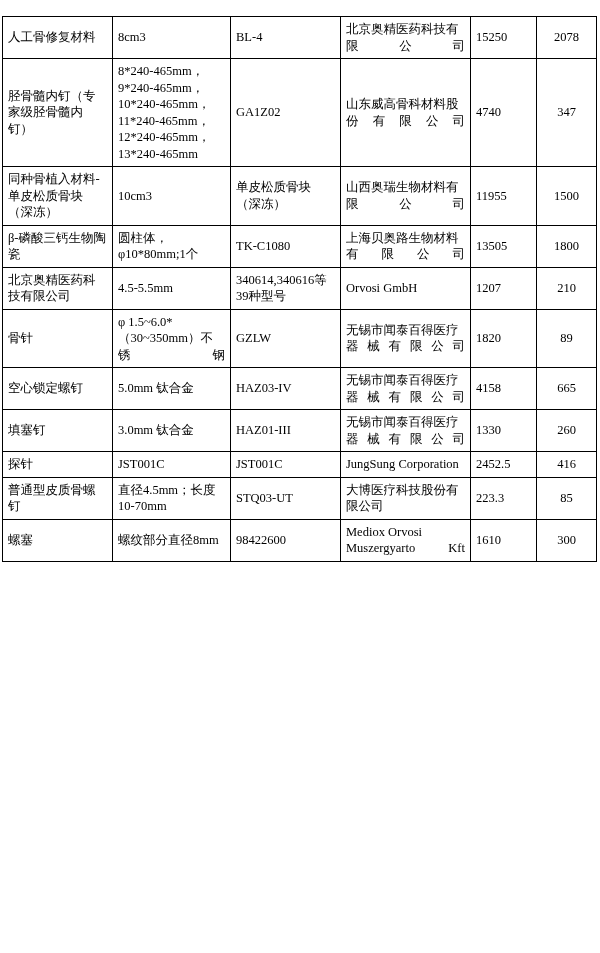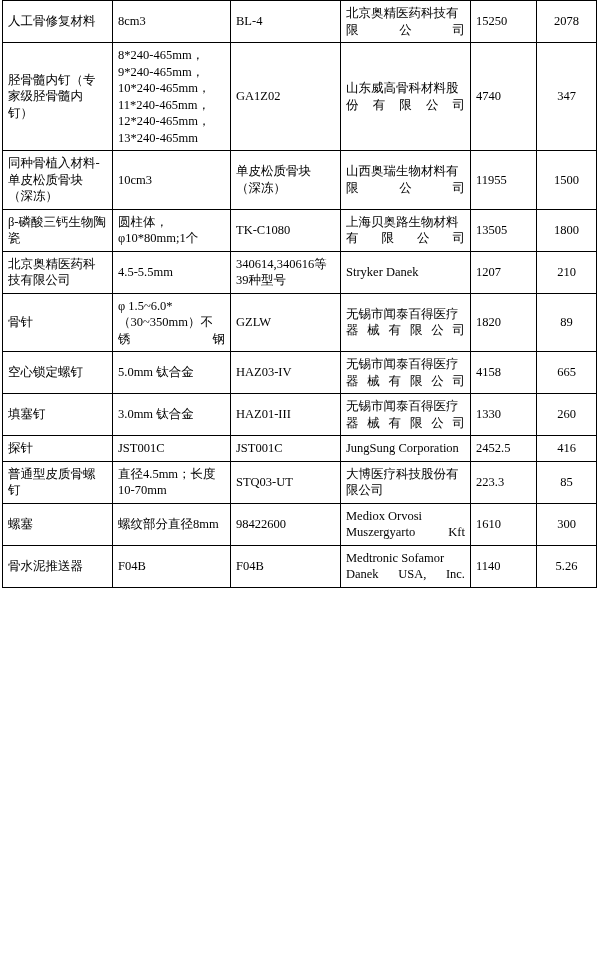--- a/index.html
+++ b/index.html
@@ -16,21 +16,21 @@
   .page {
     width: 600px;
     height: 953px;
     position: relative;
     overflow: hidden;
     box-sizing: border-box;
   }
   table.price-table {
     border-collapse: collapse;
     width: 520px;
-    margin: 0 2px;
+    margin: 16px 2px;
     table-layout: fixed;
   }
   table.price-table td {
     border: 1px solid #000;
     vertical-align: middle;
     padding: 4px 5px;
     font-size: 12.5px;
     line-height: 1.32;
     word-wrap: break-word;
     overflow-wrap: break-word;
@@ -105,21 +105,21 @@
         <td class="model cjk">TK-C1080</td>
         <td class="maker cjk justify">上海贝奥路生物材料有限公司</td>
         <td class="price">13505</td>
         <td class="fee">1800</td>
       </tr>
 
       <tr>
         <td class="name cjk">北京奥精医药科技有限公司</td>
         <td class="spec cjk">4.5-5.5mm</td>
         <td class="model cjk">340614,340616等39种型号</td>
-        <td class="maker cjk">Stryker Danek</td>
+        <td class="maker cjk">Orvosi GmbH</td>
         <td class="price">1207</td>
         <td class="fee">210</td>
       </tr>
 
       <tr>
         <td class="name cjk">骨针</td>
         <td class="spec cjk justify">φ 1.5~6.0*（30~350mm）不锈钢</td>
         <td class="model cjk">GZLW</td>
         <td class="maker cjk justify">无锡市闻泰百得医疗器械有限公司</td>
         <td class="price">1820</td>
@@ -165,24 +165,16 @@
 
       <tr>
         <td class="name cjk">螺塞</td>
         <td class="spec cjk">螺纹部分直径8mm</td>
         <td class="model">98422600</td>
         <td class="maker justify">Mediox Orvosi Muszergyarto Kft</td>
         <td class="price">1610</td>
         <td class="fee">300</td>
       </tr>
 
-      <tr>
-        <td class="name cjk">骨水泥推送器</td>
-        <td class="spec">F04B</td>
-        <td class="model">F04B</td>
-        <td class="maker justify">Medtronic Sofamor Danek USA, Inc.</td>
-        <td class="price">1140</td>
-        <td class="fee">5.26</td>
-      </tr>
 
     </tbody>
   </table>
 </div>
 
 </body></html>

